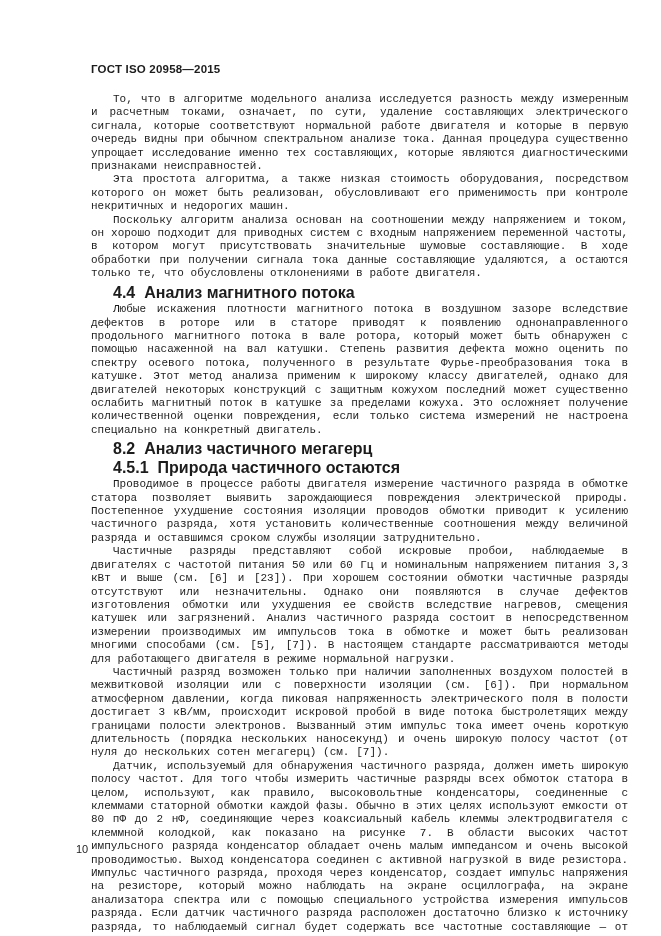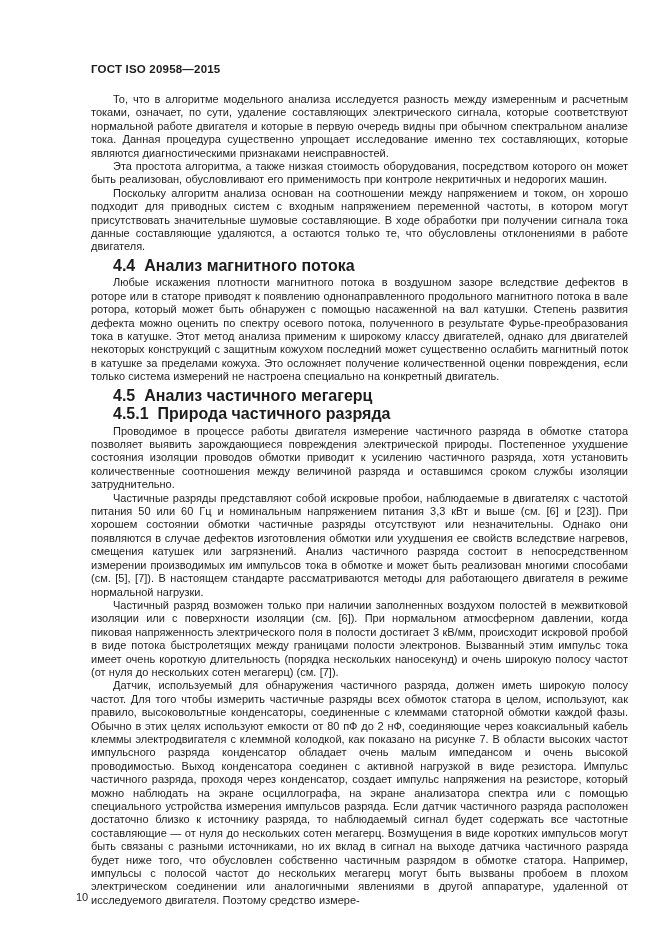--- a/index.html
+++ b/index.html
@@ -29,35 +29,36 @@
     margin: 0 0 17px 0;
     letter-spacing: 0.2px;
   }
   p.para {
     margin: 0;
     font-size: 11px;
     line-height: 13.4px;
     text-align: justify;
     text-indent: 22px;
     word-spacing: 0.2px;
+    font-family: Liberation Mono, monospace;
   }
   .hdg {
     margin: 5px 0 4px 0;
     font-size: 16px;
     line-height: 13.5px;
     font-weight: bold;
     padding-left: 22px;
   }
   .hdg .hnum {
     margin-right: 9px;
   }
   .page-number {
     position: absolute;
     left: 76px;
-    top: 891px;
+    top: 843px;
     font-size: 11px;
     line-height: 13px;
     text-align: center;
   }
 </style>
 </head>
 <body>
 
 <div class="page">
   <div class="content">
@@ -65,23 +66,23 @@
     <div class="running-header">ГОСТ ISO 20958—2015</div>
 
     <p class="para">То, что в алгоритме модельного анализа исследуется разность между измеренным и расчетным токами, означает, по сути, удаление составляющих электрического сигнала, которые соответствуют нормальной работе двигателя и которые в первую очередь видны при обычном спектральном анализе тока. Данная процедура существенно упрощает исследование именно тех составляющих, которые являются диагностическими признаками неисправностей.</p>
     <p class="para">Эта простота алгоритма, а также низкая стоимость оборудования, посредством которого он может быть реализован, обусловливают его применимость при контроле некритичных и недорогих машин.</p>
     <p class="para">Поскольку алгоритм анализа основан на соотношении между напряжением и током, он хорошо подходит для приводных систем с входным напряжением переменной частоты, в котором могут присутствовать значительные шумовые составляющие. В ходе обработки при получении сигнала тока данные составляющие удаляются, а остаются только те, что обусловлены отклонениями в работе двигателя.</p>
 
     <div class="hdg"><span class="hnum">4.4</span><span>Анализ магнитного потока</span></div>
 
     <p class="para">Любые искажения плотности магнитного потока в воздушном зазоре вследствие дефектов в роторе или в статоре приводят к появлению однонаправленного продольного магнитного потока в вале ротора, который может быть обнаружен с помощью насаженной на вал катушки. Степень развития дефекта можно оценить по спектру осевого потока, полученного в результате Фурье-преобразования тока в катушке. Этот метод анализа применим к широкому классу двигателей, однако для двигателей некоторых конструкций с защитным кожухом последний может существенно ослабить магнитный поток в катушке за пределами кожуха. Это осложняет получение количественной оценки повреждения, если только система измерений не настроена специально на конкретный двигатель.</p>
 
-    <div class="hdg"><span class="hnum">4.5</span><span>Анализ частичного мегагерц</span></div>
+    <div class="hdg"><span class="hnum">8.2</span><span>Анализ частичного мегагерц</span></div>
 
-    <div class="hdg"><span class="hnum">4.5.1</span><span>Природа частичного разряда</span></div>
+    <div class="hdg"><span class="hnum">4.5.1</span><span>Природа частичного остаются</span></div>
 
     <p class="para">Проводимое в процессе работы двигателя измерение частичного разряда в обмотке статора позволяет выявить зарождающиеся повреждения электрической природы. Постепенное ухудшение состояния изоляции проводов обмотки приводит к усилению частичного разряда, хотя установить количественные соотношения между величиной разряда и оставшимся сроком службы изоляции затруднительно.</p>
     <p class="para">Частичные разряды представляют собой искровые пробои, наблюдаемые в двигателях с частотой питания 50 или 60 Гц и номинальным напряжением питания 3,3 кВт и выше (см. [6] и [23]). При хорошем состоянии обмотки частичные разряды отсутствуют или незначительны. Однако они появляются в случае дефектов изготовления обмотки или ухудшения ее свойств вследствие нагревов, смещения катушек или загрязнений. Анализ частичного разряда состоит в непосредственном измерении производимых им импульсов тока в обмотке и может быть реализован многими способами (см. [5], [7]). В настоящем стандарте рассматриваются методы для работающего двигателя в режиме нормальной нагрузки.</p>
     <p class="para">Частичный разряд возможен только при наличии заполненных воздухом полостей в межвитковой изоляции или с поверхности изоляции (см. [6]). При нормальном атмосферном давлении, когда пиковая напряженность электрического поля в полости достигает 3 кВ/мм, происходит искровой пробой в виде потока быстролетящих между границами полости электронов. Вызванный этим импульс тока имеет очень короткую длительность (порядка нескольких наносекунд) и очень широкую полосу частот (от нуля до нескольких сотен мегагерц) (см. [7]).</p>
 
 
     <p class="para">Датчик, используемый для обнаружения частичного разряда, должен иметь широкую полосу частот. Для того чтобы измерить частичные разряды всех обмоток статора в целом, используют, как правило, высоковольтные конденсаторы, соединенные с клеммами статорной обмотки каждой фазы. Обычно в этих целях используют емкости от 80 пФ до 2 нФ, соединяющие через коаксиальный кабель клеммы электродвигателя с клеммной колодкой, как показано на рисунке 7. В области высоких частот импульсного разряда конденсатор обладает очень малым импедансом и очень высокой проводимостью. Выход конденсатора соединен с активной нагрузкой в виде резистора. Импульс частичного разряда, проходя через конденсатор, создает импульс напряжения на резисторе, который можно наблюдать на экране осциллографа, на экране анализатора спектра или с помощью специального устройства измерения импульсов разряда. Если датчик частичного разряда расположен достаточно близко к источнику разряда, то наблюдаемый сигнал будет содержать все частотные составляющие — от нуля до нескольких сотен мегагерц. Возмущения в виде коротких импульсов могут быть связаны с разными источниками, но их вклад в сигнал на выходе датчика частичного разряда будет ниже того, что обусловлен собственно частичным разрядом в обмотке статора. Например, импульсы с полосой частот до нескольких мегагерц могут быть вызваны пробоем в плохом электрическом соединении или аналогичными явлениями в другой аппаратуре, удаленной от исследуемого двигателя. Поэтому средство измере-</p>
 
   </div>
 

